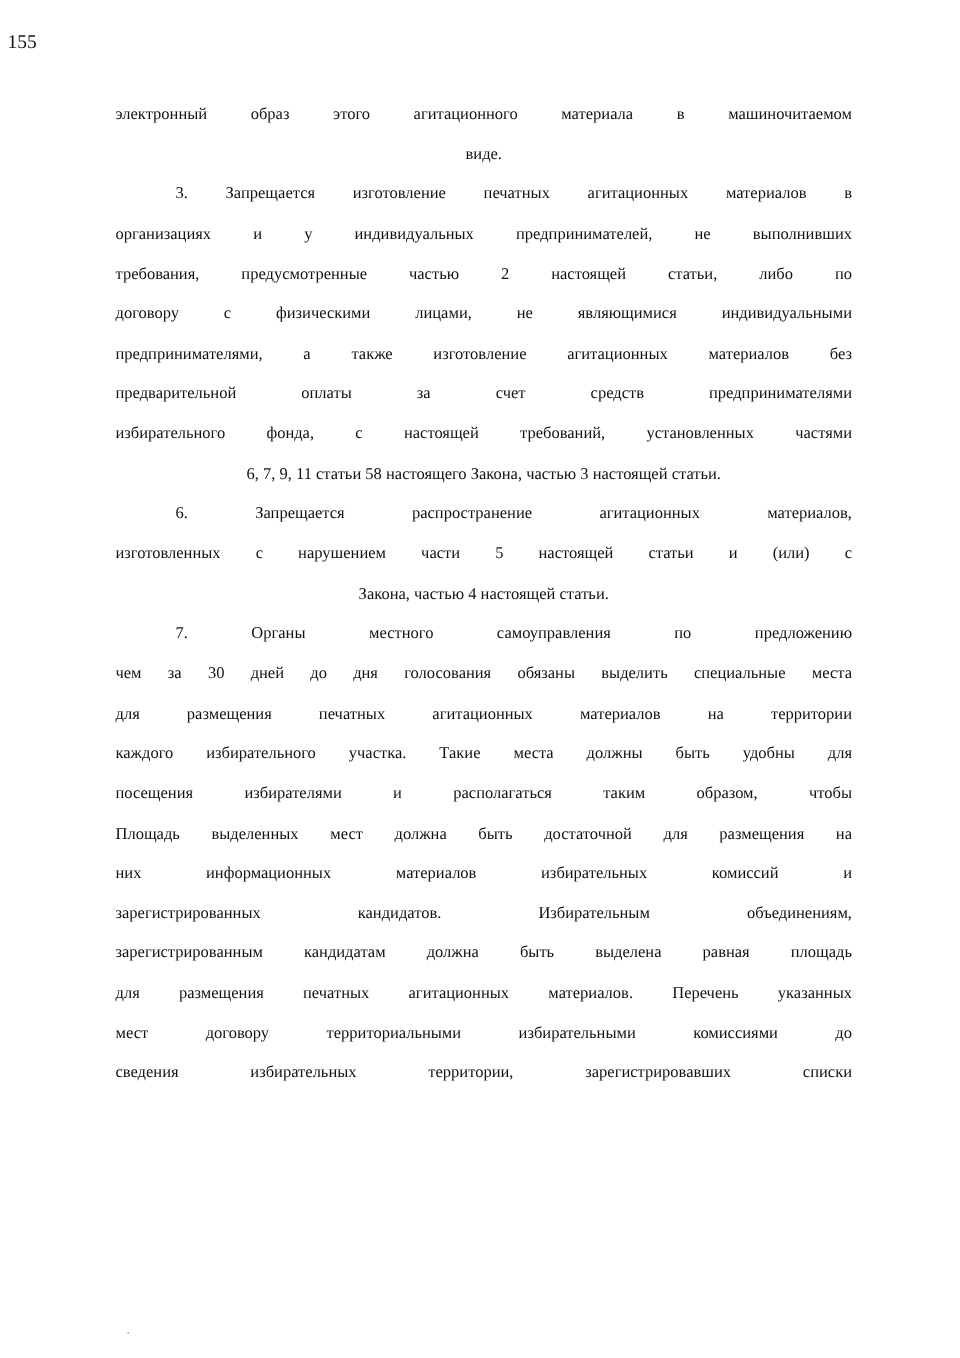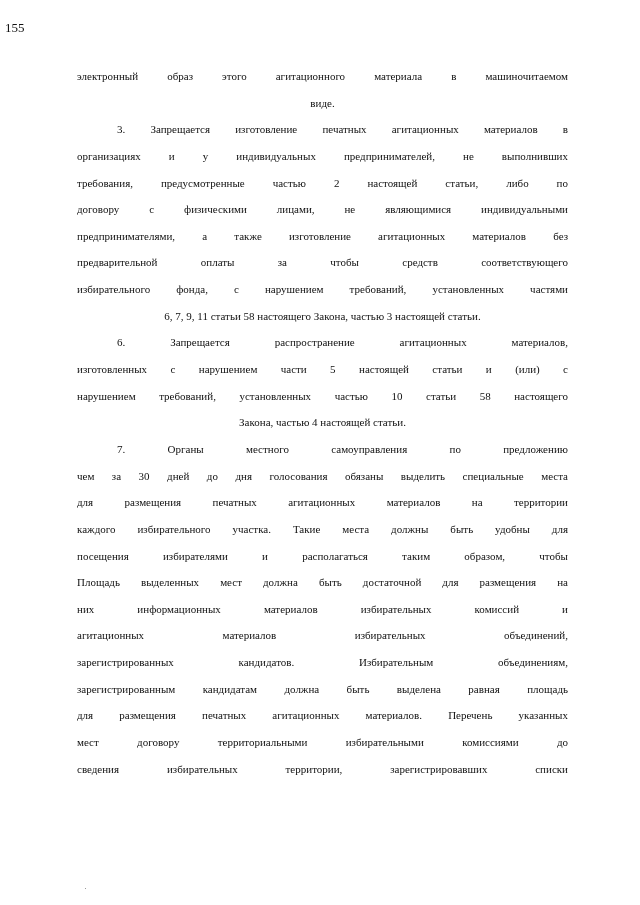--- a/index.html
+++ b/index.html
@@ -62,35 +62,33 @@
 <div class="page-number">155</div>
 
 <div class="body-text" id="body-text">
     <span class="line just">электронный образ этого агитационного материала в машиночитаемом</span>
     <span class="line left">виде.</span>
     <span class="line just indent">3. Запрещается изготовление печатных агитационных материалов в</span>
     <span class="line just">организациях и у индивидуальных предпринимателей, не выполнивших</span>
     <span class="line just">требования, предусмотренные частью 2 настоящей статьи, либо по</span>
     <span class="line just">договору с физическими лицами, не являющимися индивидуальными</span>
     <span class="line just">предпринимателями, а также изготовление агитационных материалов без</span>
-    <span class="line just">предварительной оплаты за чтобы средств соответствующего</span>
-    <span class="line just">избирательного фонда, с нарушением требований, установленных частями</span>
+    <span class="line just">предварительной оплаты за счет средств предпринимателями</span>
+    <span class="line just">избирательного фонда, с настоящей требований, установленных частями</span>
     <span class="line left">6, 7, 9, 11 статьи 58 настоящего Закона, частью 3 настоящей статьи.</span>
     <span class="line just indent">6. Запрещается распространение агитационных материалов,</span>
     <span class="line just">изготовленных с нарушением части 5 настоящей статьи и (или) с</span>
-    <span class="line just">нарушением требований, установленных частью 10 статьи 58 настоящего</span>
     <span class="line left">Закона, частью 4 настоящей статьи.</span>
     <span class="line just indent">7. Органы местного самоуправления по предложению</span>
     <span class="line just">чем за 30 дней до дня голосования обязаны выделить специальные места</span>
     <span class="line just">для размещения печатных агитационных материалов на территории</span>
     <span class="line just">каждого избирательного участка. Такие места должны быть удобны для</span>
     <span class="line just">посещения избирателями и располагаться таким образом, чтобы</span>
     <span class="line just">Площадь выделенных мест должна быть достаточной для размещения на</span>
     <span class="line just">них информационных материалов избирательных комиссий и</span>
-    <span class="line just">агитационных материалов избирательных объединений,</span>
     <span class="line just">зарегистрированных кандидатов. Избирательным объединениям,</span>
     <span class="line just">зарегистрированным кандидатам должна быть выделена равная площадь</span>
     <span class="line just">для размещения печатных агитационных материалов. Перечень указанных</span>
     <span class="line just">мест договору территориальными избирательными комиссиями до</span>
     <span class="line just">сведения избирательных территории, зарегистрировавших списки</span>
   </div>
 
 <div class="speck"></div>
 
 </body></html>

